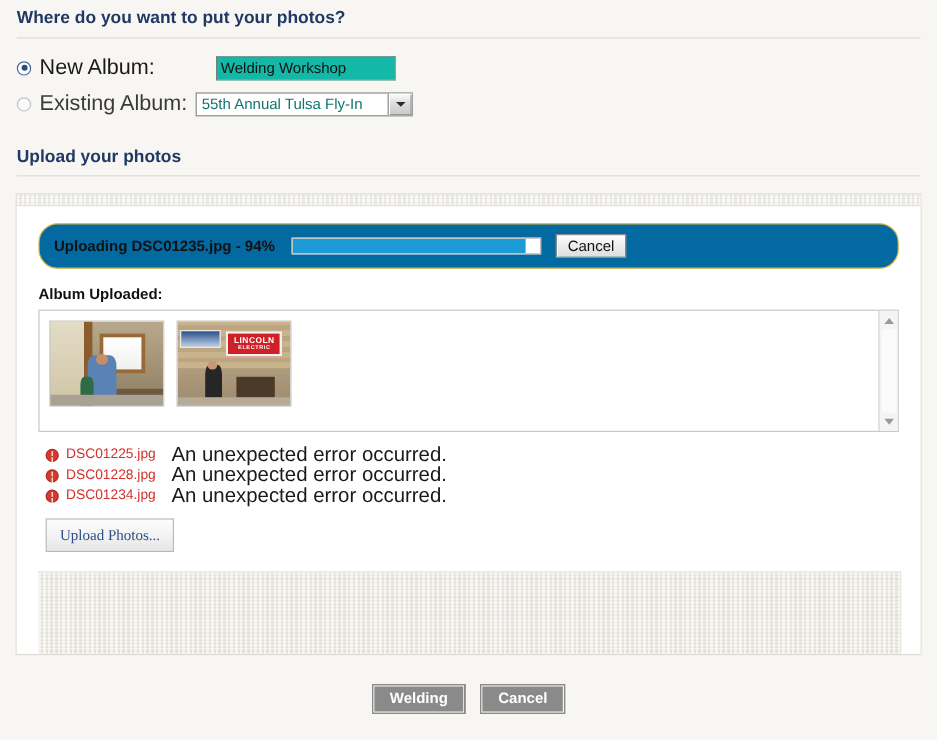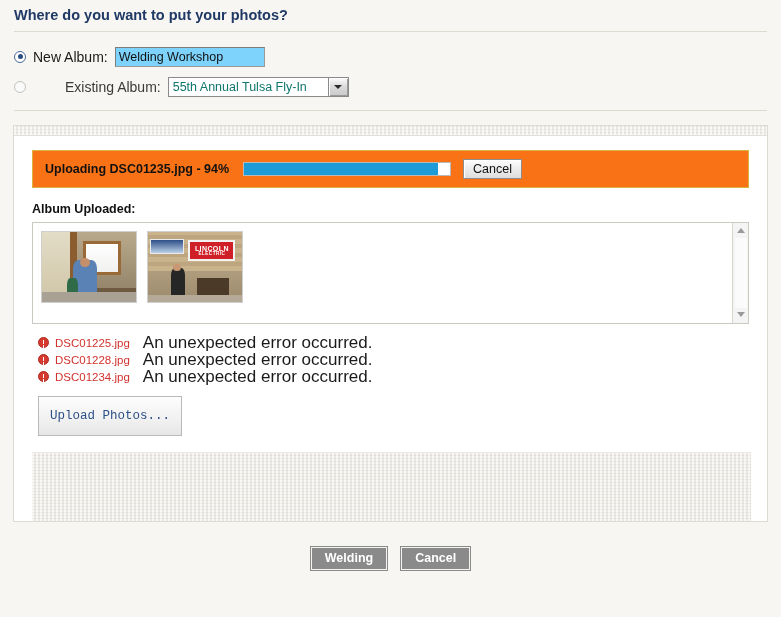--- a/index.html
+++ b/index.html
@@ -61,40 +61,41 @@
     left: 2.5px; top: 2.5px;
     width: 5px; height: 5px;
     border-radius: 50%;
     background: #2a4d82;
   }
   .radio.disabled {
     border-color: #c3c3c3;
     background: #fafafa;
   }
   .album-label {
-    font-size: 14px;
+    font-size: 18px;
     color: #1a1a1a;
     margin-right: 7px;
     white-space: nowrap;
   }
-  .album-label.dim { color: #3a3a3a; margin-left: 32px; }
+  .album-label.dim { color: #3a3a3a; }
 
   .text-input {
     width: 142px;
     height: 18px;
     border: 1px solid #9a9a9a;
     border-top-color: #7d7d7d;
     border-left-color: #7d7d7d;
-    background: #7dd3fc;
+    background: #14b8a6;
     font-family: "Liberation Sans", sans-serif;
     font-size: 12.5px;
     color: #111;
     padding: 0 3px;
     box-sizing: content-box;
     outline: none;
+    margin-left: 44px;
   }
 
   .select-wrap {
     display: flex;
     align-items: stretch;
     height: 20px;
     border: 1px solid #8a8a8a;
     background: #fff;
     box-sizing: border-box;
   }
@@ -398,23 +399,23 @@
     font-size: 11.5px;
     margin-right: 13px;
   }
   .err-msg {
     color: #1a1a1a;
     font-size: 17px;
   }
 
   .btn-upload-photos {
     margin: 10px 0 0 6px;
-    height: 40px;
+    height: 28px;
     padding: 0 11px;
-    font-family: Liberation Mono, monospace;
+    font-family: Liberation Serif, serif;
     font-size: 12.5px;
     color: #2b4f86;
     background: linear-gradient(#fdfdfd, #f2f2f2 55%, #e6e6e6);
     border: 1px solid #b9b9b9;
     cursor: pointer;
     line-height: 22px;
   }
 
   .panel-texture-bottom {
     height: 68px;
@@ -471,29 +472,30 @@
         <div class="select-arrow">
           <span class="tri-down"></span>
         </div>
       </div>
     </div>
 
   </div>
 </div>
 
 <div>
+  <div class="section-heading" id="heading-upload">Upload your photos</div>
   <div class="heading-rule"></div>
 
   <div class="upload-panel">
     <div class="panel-texture-top"></div>
 
     <div class="panel-white">
 
       
-      <div class="progress-strip" style="background: #f97316; border-color: rgb(217, 180, 65);">
+      <div class="progress-strip" style="background: #0369a1; border-color: rgb(217, 180, 65); border-radius: 16px;">
         <span class="progress-text">Uploading DSC01235.jpg - 94%</span>
         <div class="progress-track">
           <div class="progress-fill" id="progress-fill" style="width: 94%; background: rgb(29, 155, 215);"></div>
         </div>
         <button class="btn-cancel-upload">Cancel</button>
       </div>
 
       
       <div class="photos-label">Album Uploaded:</div>
 

